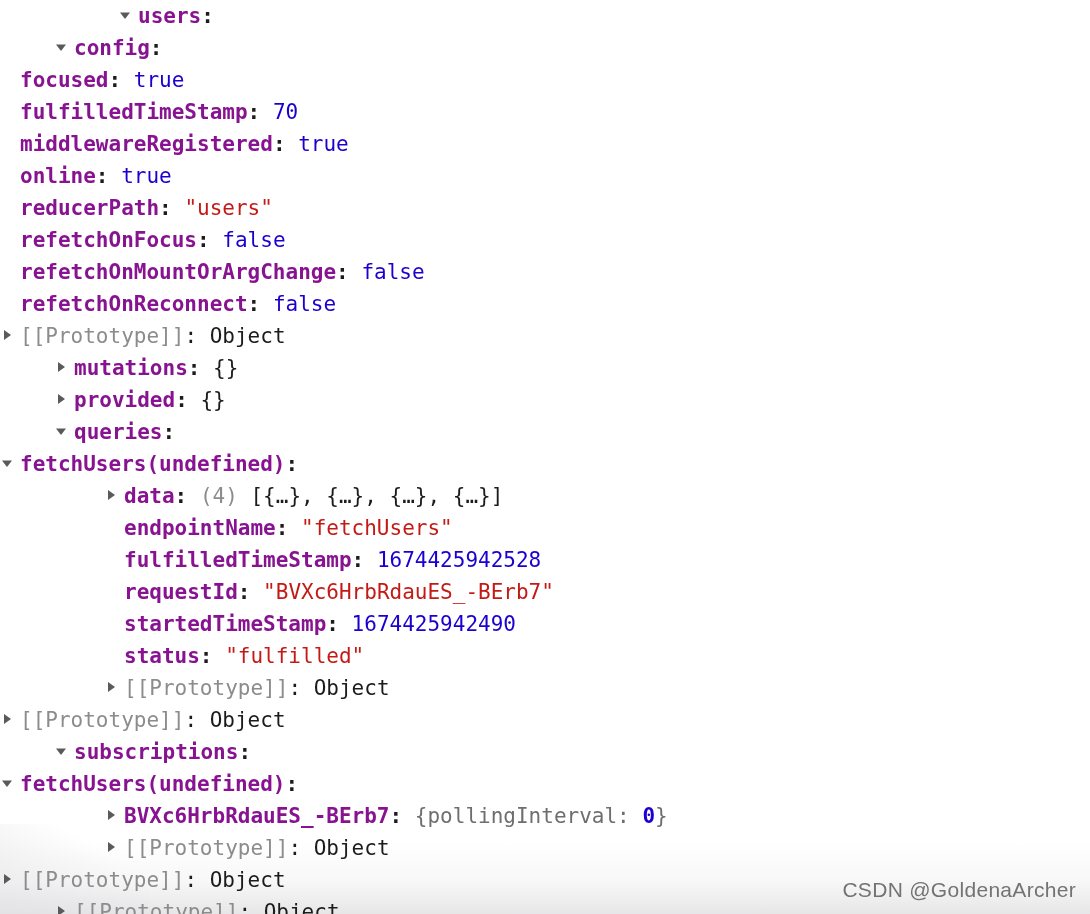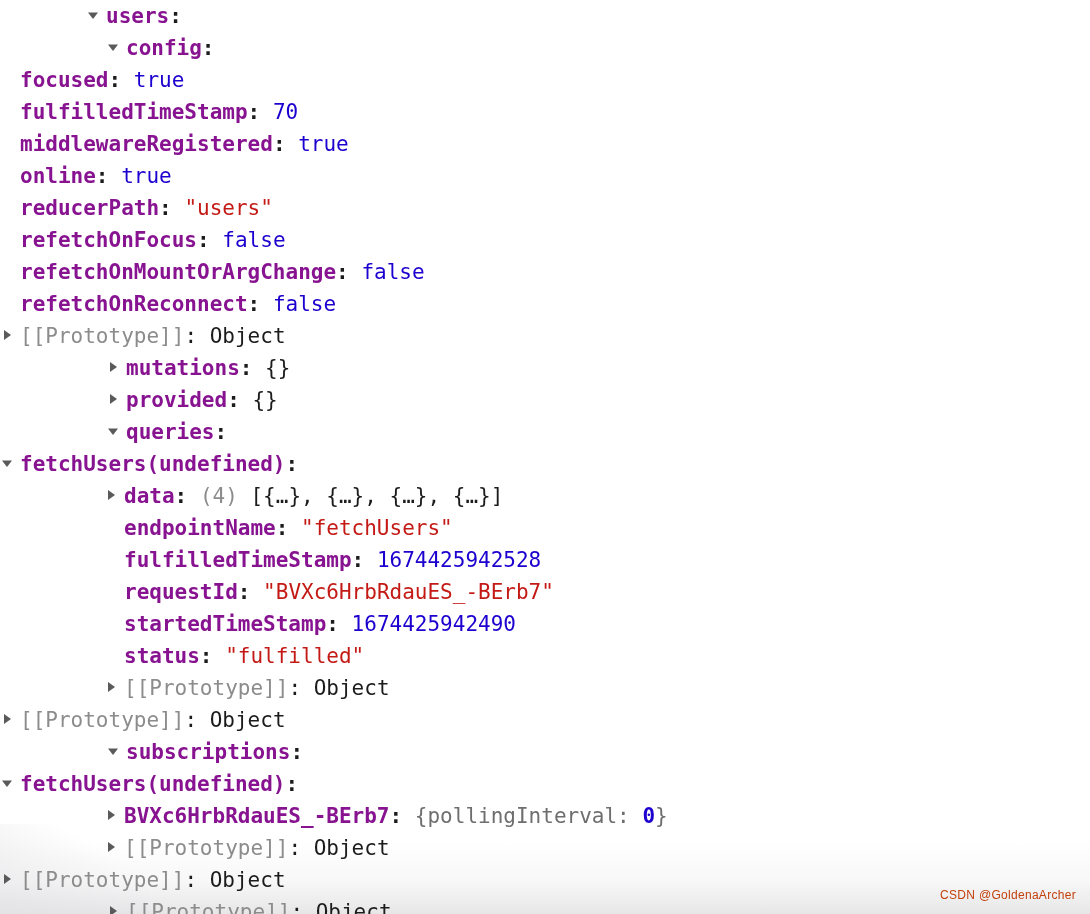--- a/index.html
+++ b/index.html
@@ -57,22 +57,22 @@
   .row {
     height: 32px;
     line-height: 32px;
     font-size: 21px;
     white-space: pre;
     display: block;
     position: relative;
   }
 
   
-  .row[data-depth="0"] { padding-left: 86px; }
-  .row[data-depth="1"] { padding-left: 106px; }
+  .row[data-depth="0"] { padding-left: 118px; }
+  .row[data-depth="1"] { padding-left: 54px; }
   .row[data-depth="2"] { }
   .row[data-depth="3"] { padding-left: 104px; }
 
   
   .twisty {
     display: inline-block;
     width: 20px;
     vertical-align: middle;
     position: relative;
     top: -2px;
@@ -116,22 +116,22 @@
   .val-preview {
     color: #6e6e6e;
     font-weight: normal;
   }
 
   .watermark {
     position: absolute;
     right: 14px;
     bottom: 12px;
     font-family: "Liberation Sans", sans-serif;
-    font-size: 12px;
-    color: #c2410c;
+    font-size: 21px;
+    color: #737373;
     letter-spacing: 0.3px;
     z-index: 3;
     user-select: none;
     margin-left: 16px;
   }
 </style>
 </head>
 <body>
 
 <div id="console-root">

